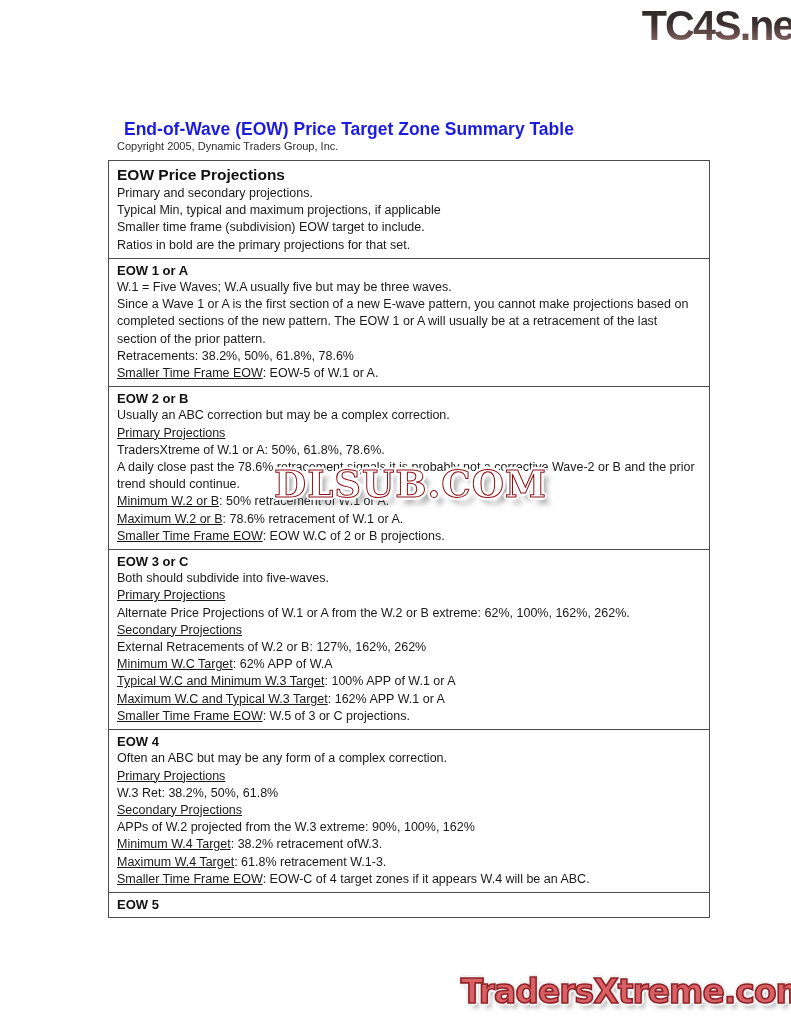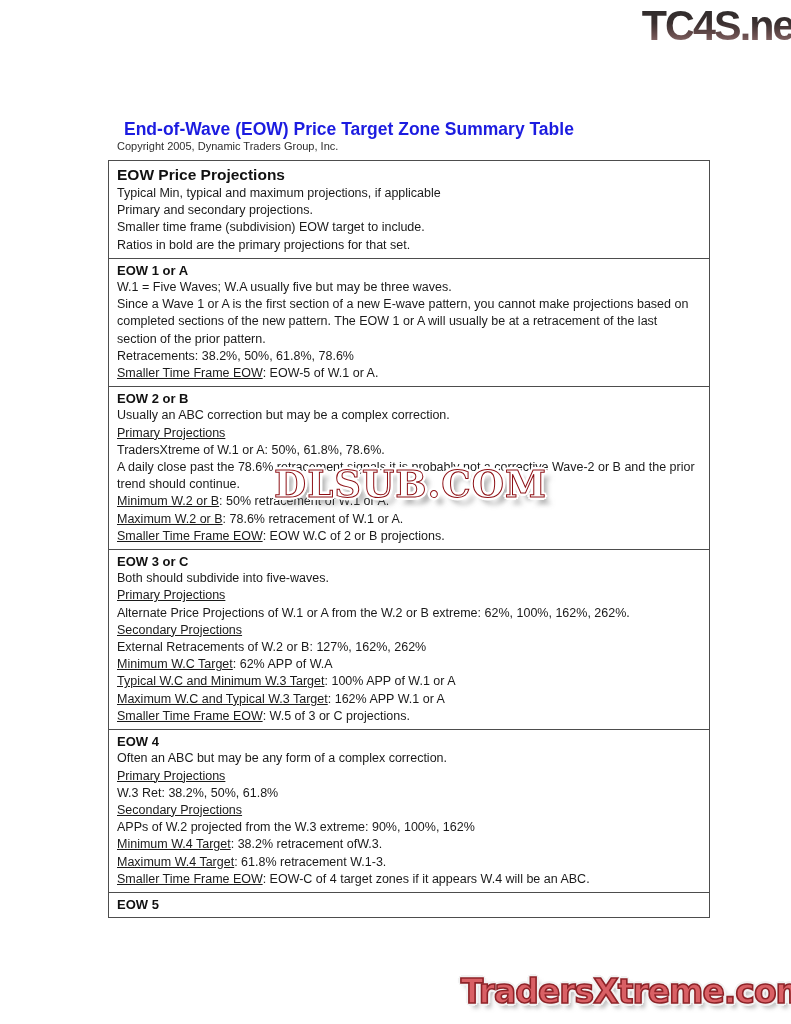--- a/index.html
+++ b/index.html
@@ -95,22 +95,22 @@
 
   <div class="tc4s">TC4S.net</div>
 
   <h1 class="title">End-of-Wave (EOW) Price Target Zone Summary Table</h1>
 
   <div class="copyright">Copyright 2005, Dynamic Traders Group, Inc.</div>
 
   <div class="eow-table">
       <div class="sec">
         <div class="sec-h large">EOW Price Projections</div>
+        <div class="ln"><span>Primary and secondary projections.</span></div>
         <div class="ln"><span>Typical Min, typical and maximum projections, if applicable</span></div>
-        <div class="ln"><span>Primary and secondary projections.</span></div>
         <div class="ln"><span>Smaller time frame (subdivision) EOW target to include.</span></div>
         <div class="ln"><span>Ratios in </span><span class="b">bold</span><span> are the primary projections for that set.</span></div>
       </div>
       <div class="sec">
         <div class="sec-h">EOW 1 or A</div>
         <div class="ln"><span>W.1 = Five Waves; W.A usually five but may be three waves.</span></div>
         <div class="ln"><span>Since a Wave 1 or A is the first section of a new E-wave pattern, you cannot make projections based on completed sections of the new pattern. The EOW 1 or A will usually be at a retracement of the last section of the prior pattern.</span></div>
         <div class="ln"><span>Retracements: 38.2%, </span><span class="b">50%, 61.8%</span><span>, 78.6%</span></div>
         <div class="ln"><span class="u">Smaller Time Frame EOW</span><span>: EOW-5 of W.1 or A.</span></div>
       </div>

